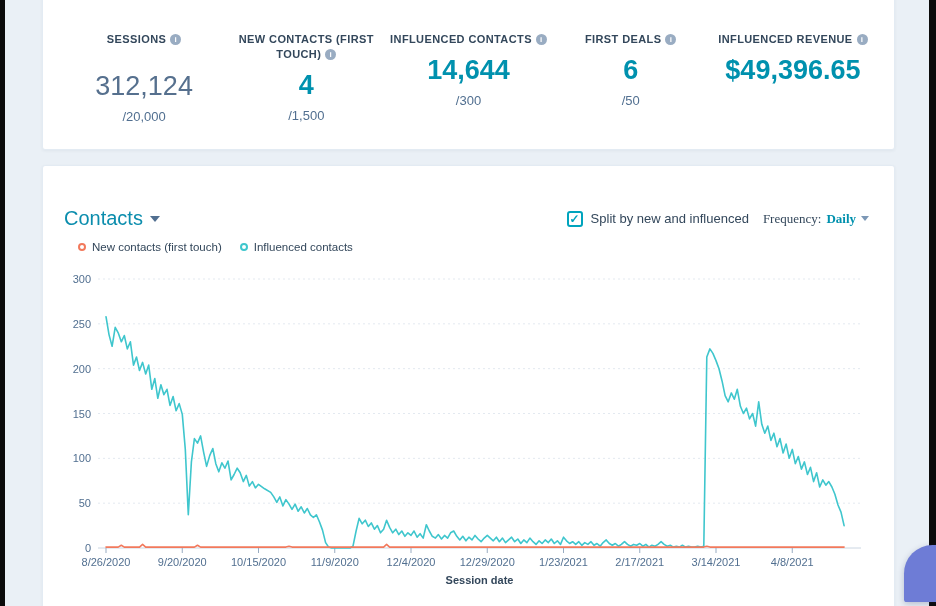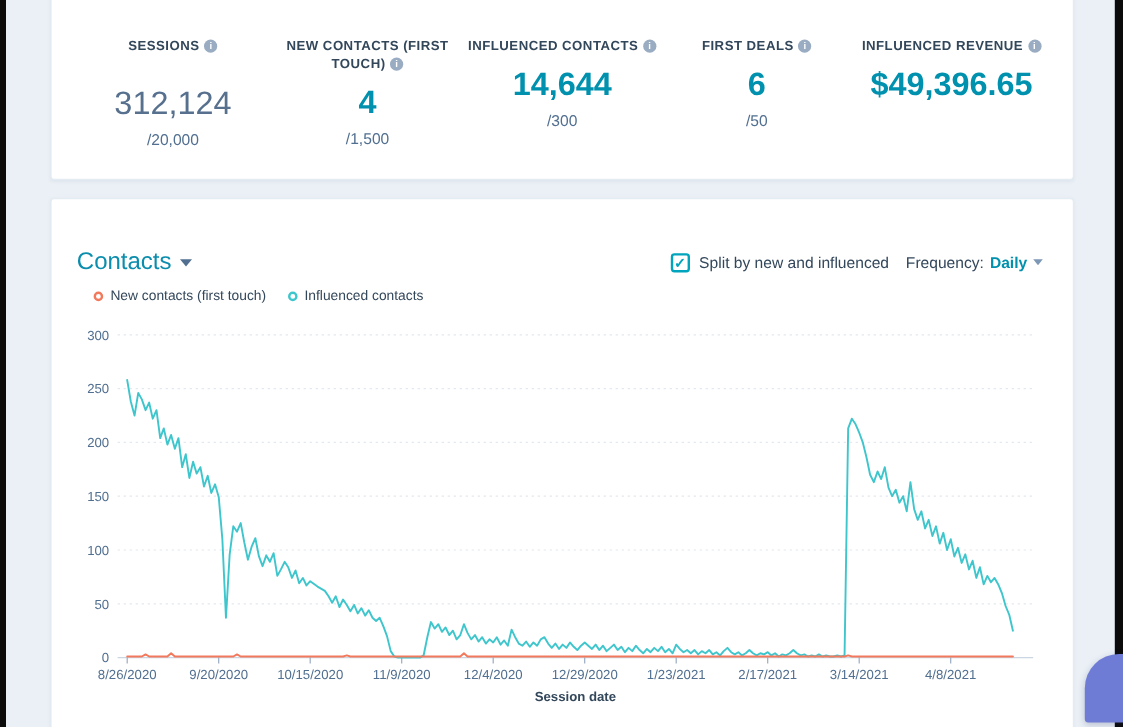--- a/index.html
+++ b/index.html
@@ -49,21 +49,21 @@
   .chart-title-text { font-size:20px; font-weight:500; color:#0b8dad; }
   .caret { width:0; height:0; border-left:5px solid transparent; border-right:5px solid transparent; border-top:6px solid #516f90; display:inline-block; }
   .caret.small { border-left-width:4px; border-right-width:4px; border-top-width:5px; border-top-color:#7c98b6; }
   .head-controls { display:flex; align-items:center; gap:14px; font-size:13px; }
   .split-control { display:flex; align-items:center; gap:8px; cursor:pointer; }
   .checkbox {
     width:16px; height:16px; border:2px solid #00a4bd; border-radius:3px;
     color:#00a4bd; font-size:12px; line-height:13px; text-align:center; font-weight:700;
     background:#fff;
   }
-  .freq { display:flex; align-items:flex-start; gap:5px; }
+  .freq { display:flex; align-items:flex-start; gap:5px;font-family:Liberation Serif, serif; }
   .freq-value { color:#0091ae; font-weight:600; cursor:pointer; display:flex; align-items:center; gap:5px; }
 
   
   .legend { position:absolute; top:75px; left:35px; display:flex; gap:18px; align-items:center; }
   .legend-item { display:flex; align-items:center; gap:6px; font-size:11.5px; color:#33475b; cursor:pointer; }
   .ring { width:8px; height:8px; border-radius:50%; border:2px solid; background:#fff; }
 
   .chart-svg { position:absolute; left:0; top:100px; }
 
   

